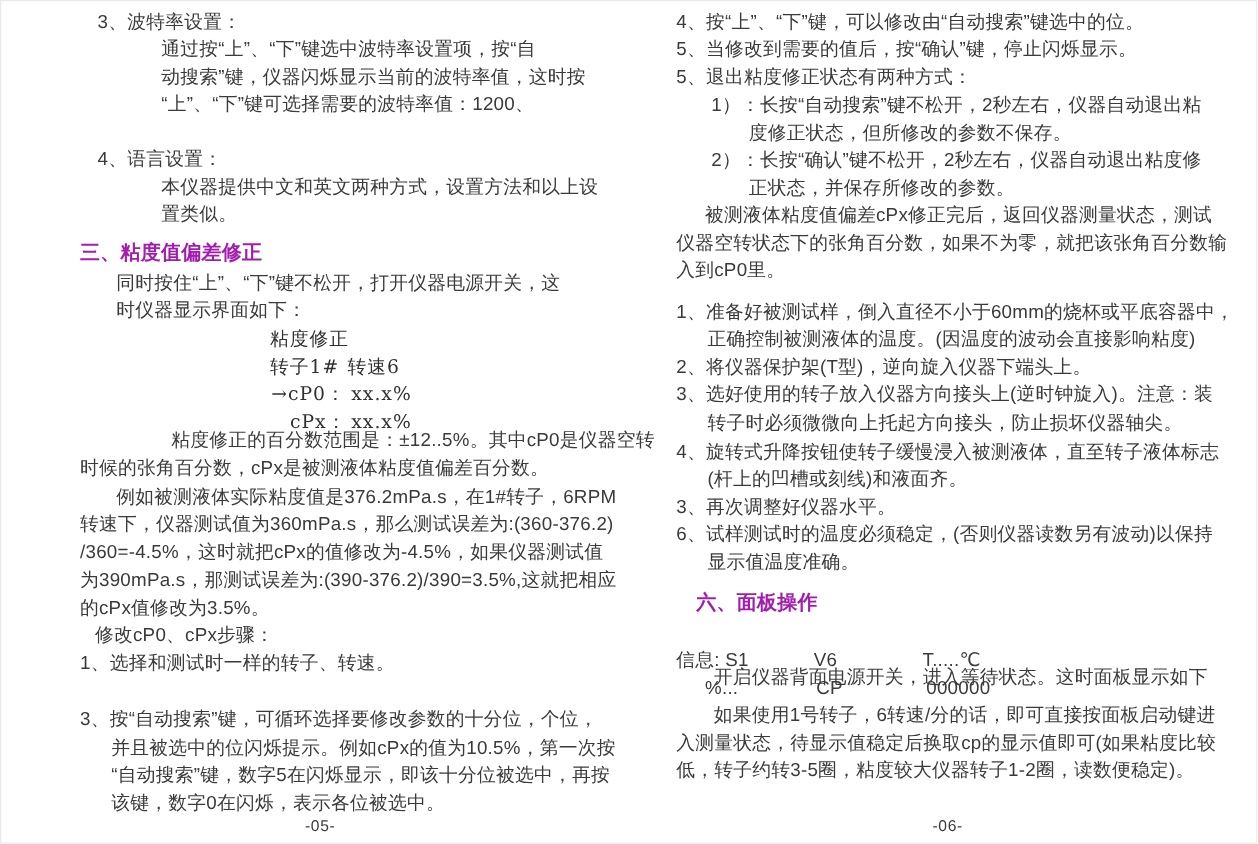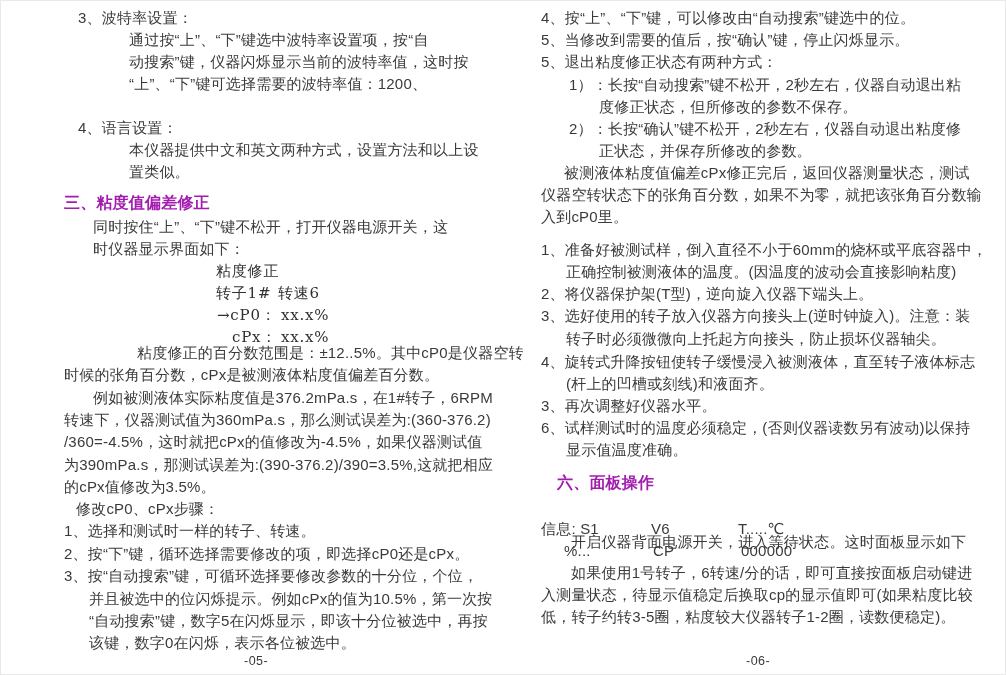--- a/index.html
+++ b/index.html
@@ -68,21 +68,20 @@
       <div class="ln lcd" style="left: 280px; top: 326px;">xx.x%</div>
       <div class="ln body" style="left: 92px; top: 342px; margin-left: 44px;">粘度修正的百分数范围是：±12..5%。其中cP0是仪器空转</div>
       <div class="ln body" style="left: 63px; top: 364px;">时候的张角百分数，cPx是被测液体粘度值偏差百分数。</div>
       <div class="ln body" style="left: 92px; top: 387px;">例如被测液体实际粘度值是376.2mPa.s，在1#转子，6RPM</div>
       <div class="ln body" style="left: 63px; top: 409px;">转速下，仪器测试值为360mPa.s，那么测试误差为:(360-376.2)</div>
       <div class="ln body" style="left: 63px; top: 431px;">/360=-4.5%，这时就把cPx的值修改为-4.5%，如果仪器测试值</div>
       <div class="ln body" style="left: 63px; top: 454px;">为390mPa.s，那测试误差为:(390-376.2)/390=3.5%,这就把相应</div>
       <div class="ln body" style="left: 63px; top: 476px;">的cPx值修改为3.5%。</div>
       <div class="ln body" style="left: 63px; top: 498px; margin-left: 12px;">修改cP0、cPx步骤：</div>
       <div class="ln body" style="left: 63px; top: 520px;">1、选择和测试时一样的转子、转速。</div>
-      <div class="ln body" style="left: 63px; top: 543px;">2、按“下”键，循环选择需要修改的项，即选择cP0还是cPx。</div>
       <div class="ln body" style="left: 63px; top: 565px;">3、按“自动搜索”键，可循环选择要修改参数的十分位，个位，</div>
       <div class="ln body" style="left: 88px; top: 588px;">并且被选中的位闪烁提示。例如cPx的值为10.5%，第一次按</div>
       <div class="ln body" style="left: 88px; top: 610px;">“自动搜索”键，数字5在闪烁显示，即该十分位被选中，再按</div>
       <div class="ln body" style="left: 88px; top: 632px;">该键，数字0在闪烁，表示各位被选中。</div>
       <div class="ln pagenum" style="left: 243px; top: 650px;">-05-</div>
     </section>
   <section class="page">
       <div class="ln body" style="left: 540px; top: 7px;">4、按“上”、“下”键，可以修改由“自动搜索”键选中的位。</div>
       <div class="ln body" style="left: 540px; top: 29px;">5、当修改到需要的值后，按“确认”键，停止闪烁显示。</div>
       <div class="ln body" style="left: 540px; top: 51px;">5、退出粘度修正状态有两种方式：</div>

